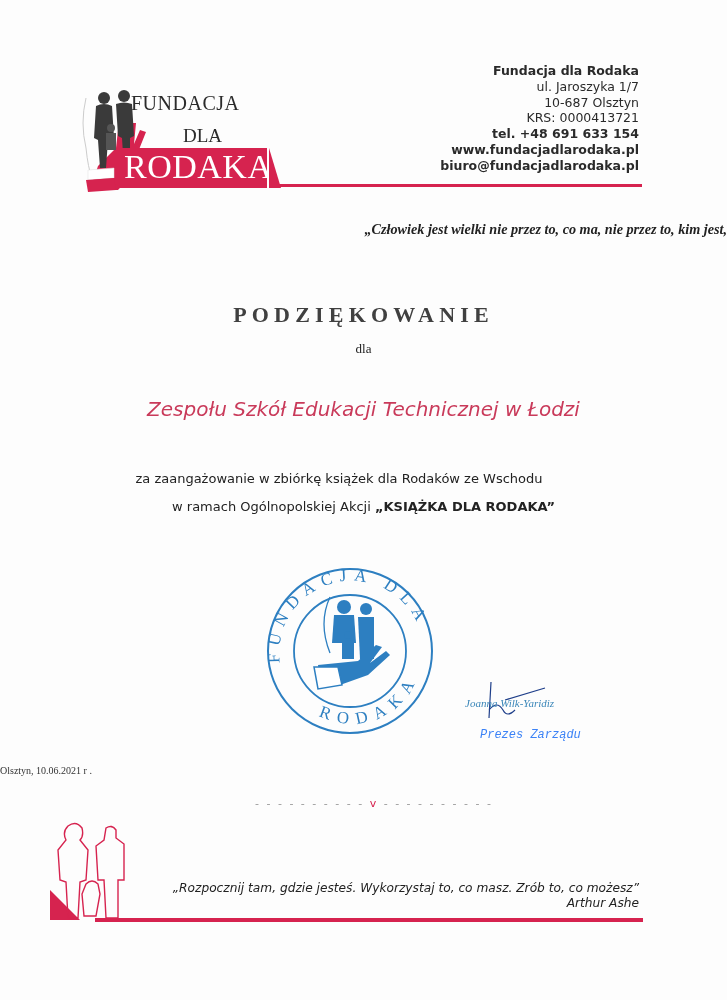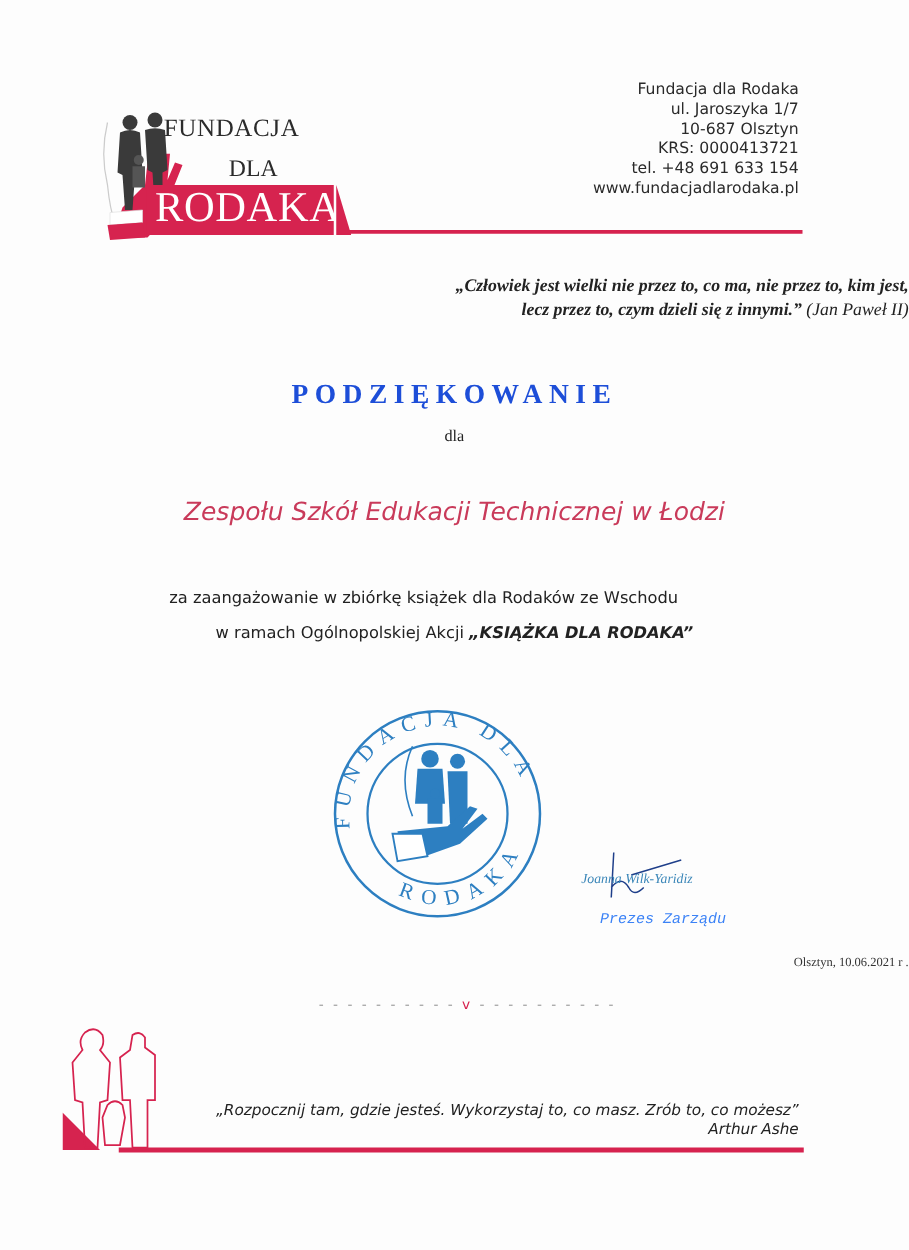--- a/index.html
+++ b/index.html
@@ -12,41 +12,41 @@
   
   .logo { left: 78px; top: 78px; width: 200px; height: 115px; }
   .logo-fundacja { left: 131px; top: 92px; font-family: "Liberation Serif", serif; font-size: 20px; color: #2b2b2b; letter-spacing: 0.5px; }
   .logo-dla { left: 183px; top: 125px; font-family: "Liberation Serif", serif; font-size: 19px; color: #2b2b2b; }
   .logo-band { left: 117px; top: 148px; width: 150px; height: 40px; background: #d6234f; }
   .logo-rodaka { left: 124px; top: 148px; font-family: "Liberation Serif", serif; font-size: 34px; color: #fff; letter-spacing: 0.5px; }
 
   .header-line { left: 270px; top: 184px; width: 372px; height: 3px; background: #d6234f; }
 
   .contact { right: 88px; top: 63px; text-align: right; font-family: "DejaVu Sans", sans-serif; font-size: 12.5px; line-height: 15.8px; color: #2a2a2a; }
-  .contact .b { font-weight: normal; margin-left: 12px; }
+  .contact .b { font-weight: bold; margin-left: 12px; }
 
   .quote1 { left: 0; width: 727px; top: 220px; text-align: right; font-family: "Liberation Serif", serif; font-style: italic; font-weight: bold; font-size: 14.2px; line-height: 19px; color: #222; }
   .quote1 .author { font-weight: normal; }
 
-  .title { left: 0; width: 727px; top: 302px; text-align: center; font-family: "Liberation Serif", serif; font-weight: bold; font-size: 22px; letter-spacing: 5.2px; color: #1d4ed8; }
+  .title { left: 0; width: 727px; top: 302px; text-align: center; font-family: "Liberation Serif", serif; font-weight: bold; font-size: 22px; letter-spacing: 5.2px; color: #404040; }
   .dla { left: 0; width: 727px; top: 341px; text-align: center; font-family: "Liberation Serif", serif; font-size: 13px; color: #222; }
 
   .recipient { left: 0; width: 727px; top: 397px; text-align: center; font-family: "DejaVu Sans", sans-serif; font-style: italic; font-size: 20px; color: #c93a5a; }
 
   .body1 { left: 0; width: 678px; top: 471px; text-align: center; font-family: "DejaVu Sans", sans-serif; font-size: 13px; color: #222; }
   .body2 { left: 0; width: 727px; top: 499px; text-align: center; font-family: "DejaVu Sans", sans-serif; font-size: 13px; color: #222; }
-  .body2 .campaign { font-weight: bold; font-style: italic; }
+  .body2 .campaign { font-weight: bold; }
 
   .stamp { left: 258px; top: 563px; width: 185px; height: 172px; }
 
   .sig-name { left: 465px; top: 697px; font-family: Liberation Serif, serif; font-style: italic; font-size: 11px; color: #3a86b8; }
   .sig-role { left: 480px; top: 728px; font-family: Liberation Mono, monospace; font-style: italic; font-size: 12px; color: #3b82f6; }
   .signature { left: 485px; top: 680px; width: 110px; height: 55px; }
 
-  .date { left: 0; width: 727px; top: 765px; text-align: right; font-family: "Liberation Serif", serif; font-size: 10px; color: #333; }
+  .date { left: 0; width: 727px; top: 765px; text-align: left; font-family: "Liberation Serif", serif; font-size: 10px; color: #333; }
   .divider { left: 255px; top: 797px; width: 210px; font-family: "DejaVu Sans", sans-serif; font-size: 11px; color: #999; letter-spacing: 2px; white-space: nowrap; }
   .divider .v { color: #d6234f; }
 
   .footer-figs { left: 50px; top: 820px; width: 90px; height: 110px; }
   .footer-line { left: 95px; top: 918px; width: 548px; height: 4px; background: #d6234f; }
   .footer-quote { right: 88px; top: 881px; text-align: right; font-family: "DejaVu Sans", sans-serif; font-style: italic; font-size: 12.2px; line-height: 15px; color: #222; }
 </style>
 </head>
 <body>
 
@@ -78,25 +78,25 @@
 </svg>
 <div class="abs header-line"></div>
 
 <div class="abs contact">
   <div class="b">Fundacja dla Rodaka</div>
   <div>ul. Jaroszyka 1/7</div>
   <div>10-687 Olsztyn</div>
   <div>KRS: 0000413721</div>
   <div class="b">tel. +48 691 633 154</div>
   <div class="b">www.fundacjadlarodaka.pl</div>
+  <div class="b">biuro@fundacjadlarodaka.pl</div>
 </div>
 
 <div class="abs quote1">
   <div>„Człowiek jest wielki nie przez to, co ma, nie przez to, kim jest,</div>
-  <div><span>lecz przez to, czym dzieli się z innymi.”</span> <span class="author">(Jan Paweł II)</span></div>
 </div>
 
 <div class="abs title">PODZIĘKOWANIE</div>
 <div class="abs dla">dla</div>
 
 <div class="abs recipient">Zespołu Szkół Edukacji Technicznej w Łodzi</div>
 
 <div class="abs body1">za zaangażowanie w zbiórkę książek dla Rodaków ze Wschodu</div>
 <div class="abs body2">
   <span>w ramach Ogólnopolskiej Akcji </span><span class="campaign">„KSIĄŻKA DLA RODAKA”</span>

